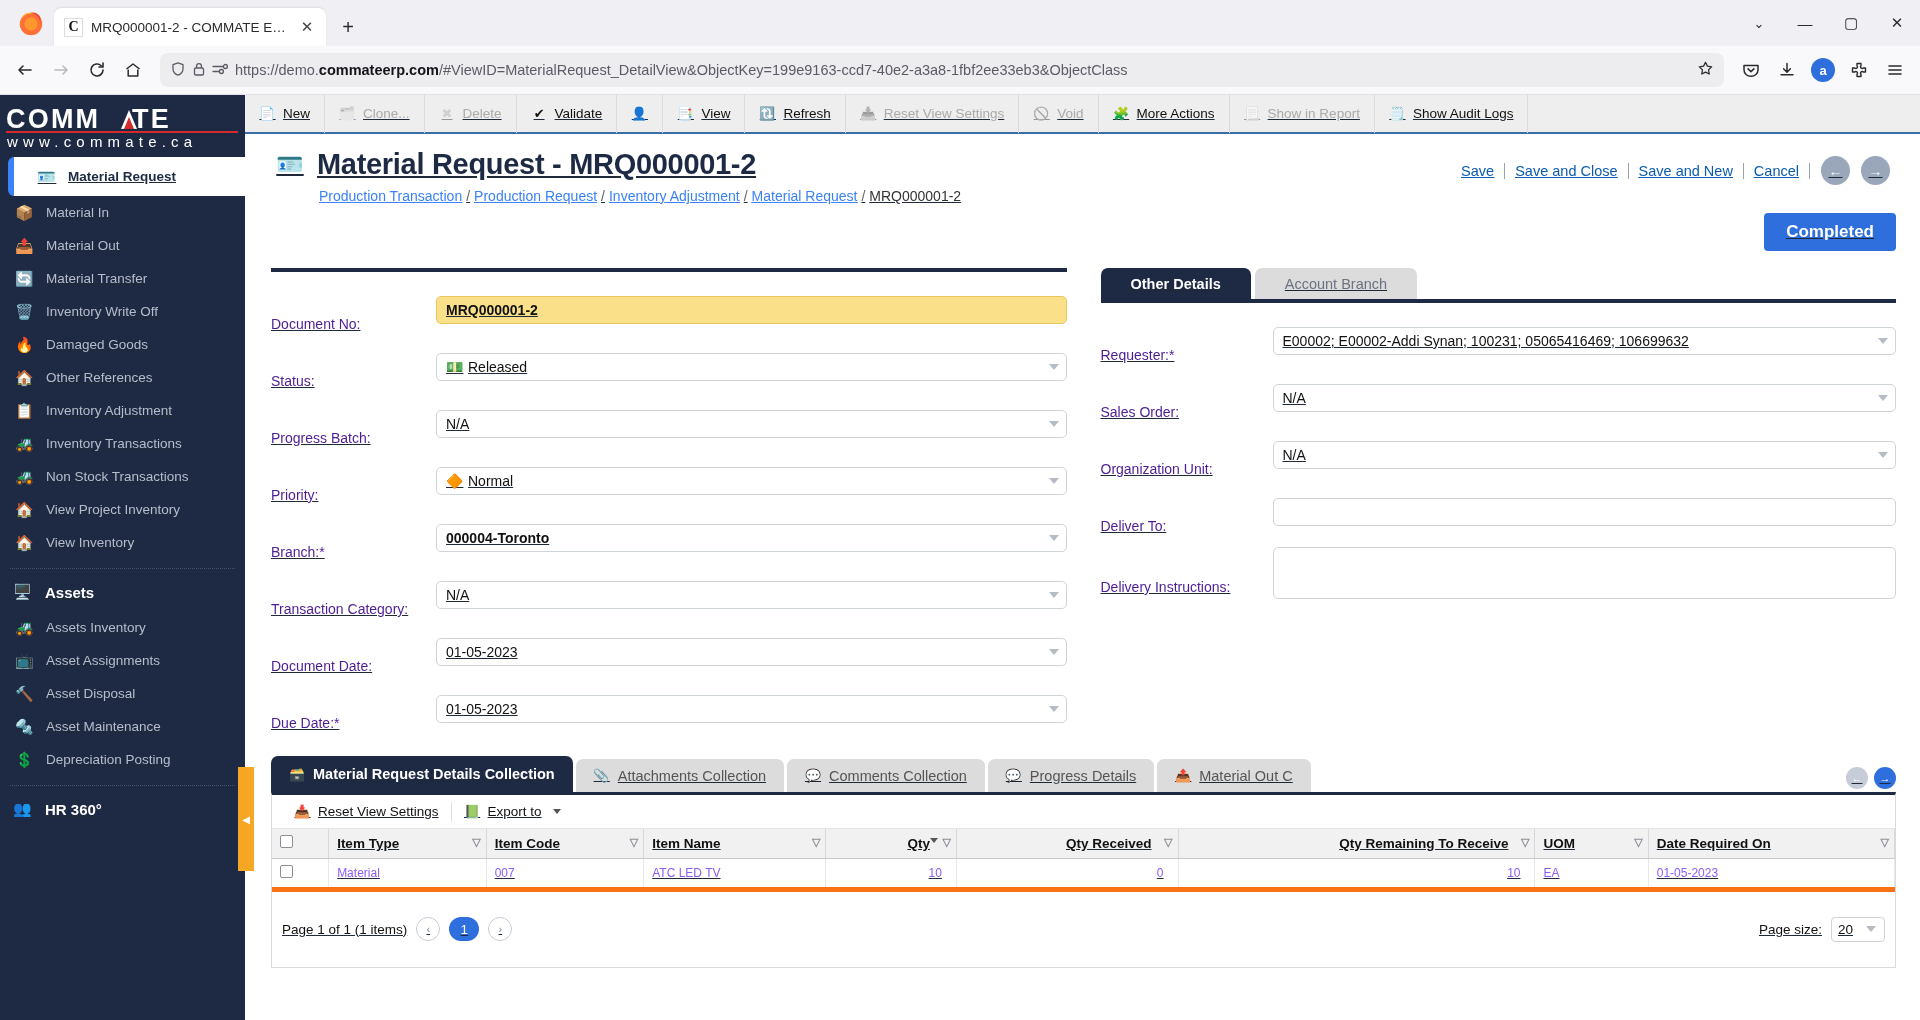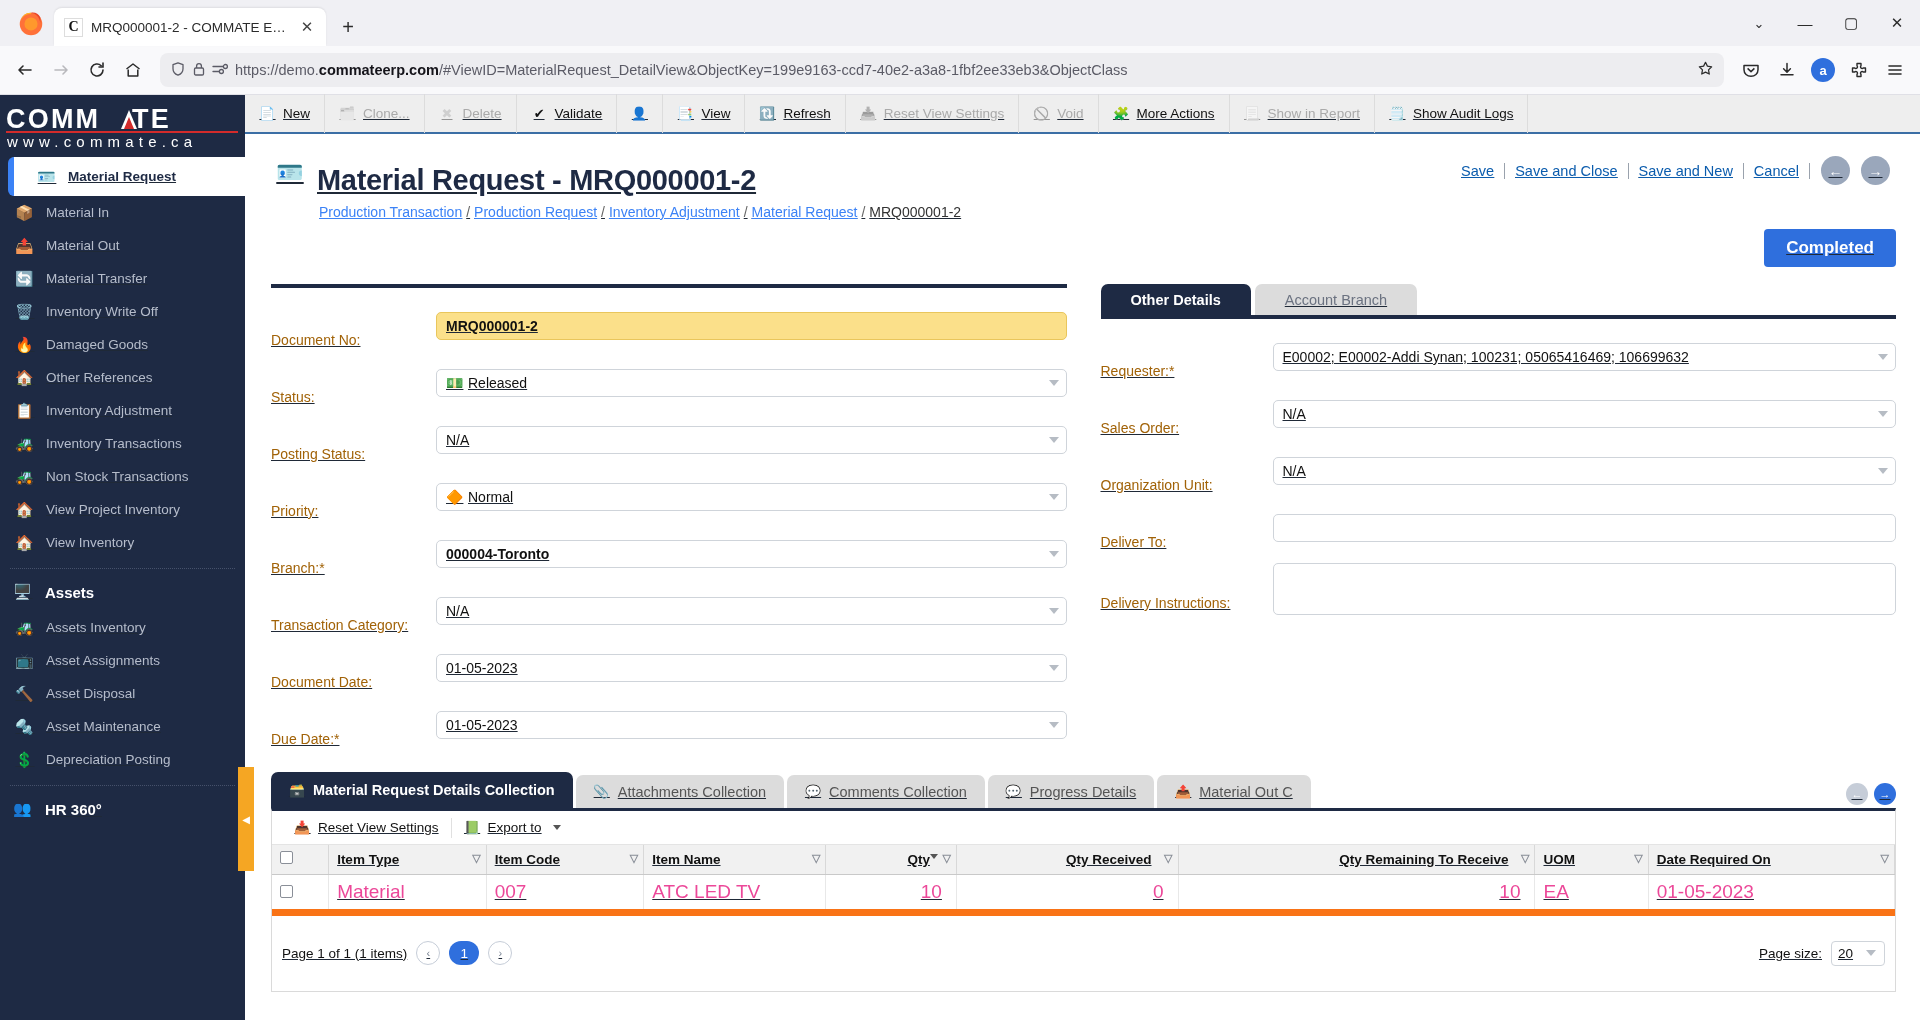--- a/index.html
+++ b/index.html
@@ -89,21 +89,21 @@
   .tb-item.disabled { color: #aaa; }
   .tb-ico { width: 17px; height: 17px; flex:0 0 17px; display:flex; align-items:center; justify-content:center; font-size: 13px; }
   .tb-item.disabled .tb-ico { opacity: .45; filter: grayscale(1); }
 
   .page { flex: 1; min-height: 0; overflow: hidden; position: relative; padding: 0 0 0 0; }
 
   .page-head { padding: 14px 30px 0 30px; display: flex; align-items: flex-start; }
   .ph-left { flex: 1; min-width: 0; }
   .ph-title { display: flex; align-items: center; gap: 12px; }
   .ph-title .ttl-ico { width: 30px; height: 30px; flex:0 0 30px; display:flex; align-items:center; justify-content:center; font-size: 22px; }
-  .ph-title h1 { font-size: 29px; font-weight: 700; color: #1e2a44; letter-spacing: -0.3px; margin-top: 16px; }
+  .ph-title h1 { font-size: 29px; font-weight: 700; color: #1e2a44; letter-spacing: -0.3px; }
   .crumbs { margin-top: 7px; padding-left: 44px; font-size: 14px; color: #444; white-space: nowrap; }
   .crumbs a { color: #3b82f6; text-decoration: underline; }
   .crumbs .sep { color: #666; margin: 0 4px; }
   .crumbs .cur { color: #333; }
 
   .ph-right { display: flex; align-items: center; gap: 0; padding-top: 8px; }
   .act-link { font-size: 14.5px; color: #0b5cad; text-decoration: underline; padding: 0 10px; border-right: 1px solid #9aa2ad; white-space: nowrap; }
   .act-link:last-of-type { border-right: none; }
   .navcirc { width: 29px; height: 29px; border-radius: 50%; background: #9aa7bb; color: #fff;
              display: flex; align-items: center; justify-content: center; font-size: 14px; margin-left: 11px; }
@@ -118,21 +118,21 @@
   .tabs { display: flex; align-items: flex-end; gap: 4px; }
   .tab-btn {
     height: 31px; padding: 0 30px; display: flex; align-items: center; justify-content: center;
     font-size: 14.5px; border-radius: 7px 7px 0 0; background: #dcdcdc; color: #6b7280;
   }
   .tab-btn.active { background: #1e2a44; color: #fff; font-weight: 600; }
   .tab-underline { height: 4px; background: #1e2a44; width: 100%; }
 
   .form { padding-top: 16px; }
   .frow { display: flex; align-items: center; margin-bottom: 13px; }
-  .flabel { width: 165px; flex: 0 0 165px; font-size: 14px; color: #a16207; margin-top: 28px; }
+  .flabel { width: 165px; flex: 0 0 165px; font-size: 14px; color: #4c1d95; margin-top: 28px; }
   .panel.right .flabel { width: 172px; flex: 0 0 172px; }
   .fctl { flex: 1; min-width: 0; position: relative; }
   .fbox {
     height: 28px; border: 1px solid #cfd4da; border-radius: 5px; background: #fff;
     display: flex; align-items: center; padding: 0 22px 0 9px; font-size: 14px; color: #111;
     white-space: nowrap; overflow: hidden;
   }
   .fbox.tall { height: 52px; align-items: flex-start; padding-top: 5px; }
   .fbox.hl { background: #fbe08a; border-color: #e9c65c; font-weight: 700; }
   .fbox .vico { width: 16px; flex: 0 0 16px; margin-right: 6px; display: flex; align-items: center; }
@@ -162,22 +162,22 @@
   .gt-sep { width: 1px; height: 20px; background: #e0e0e0; }
 
   table.grid { width: 100%; border-collapse: collapse; table-layout: fixed; }
   table.grid th {
     background: #f1f1f1; border-right: 1px solid #d8d8d8; border-bottom: 1px solid #c9c9c9;
     font-size: 13.5px; font-weight: 700; color: #111; text-align: left; padding: 6px 8px; height: 29px;
     position: relative; white-space: nowrap;
   }
   table.grid th.num { text-align: right; padding-right: 26px; }
   table.grid td {
-    border-right: 1px solid #e8e8e8; border-bottom: 7px solid #f97316;
-    font-size: 19px; color: #ec4899; padding: 6px 8px; height: 28px; white-space: nowrap; overflow: hidden;
+    border-right: 1px solid #e8e8e8; border-bottom: 5px solid #f97316;
+    font-size: 12px; color: #8b5cf6; padding: 6px 8px; height: 28px; white-space: nowrap; overflow: hidden;
   }
   table.grid td.num { text-align: right; padding-right: 14px; }
   .filt { position: absolute; right: 5px; top: 7px; color: #8a8f98; font-size: 11px; }
   .sortarrow { position: absolute; right: 18px; top: 9px; width:0;height:0;
                border-left:4px solid transparent;border-right:4px solid transparent;border-top:5px solid #555; }
   .chk { width: 13px; height: 13px; border: 1px solid #8a8f98; background: #fff; display: inline-block; border-radius: 2px; }
 
   .pager { display: flex; align-items: center; padding: 25px 10px; gap: 9px; font-size: 13.5px; color: #111; }
   .pg-btn { width: 24px; height: 24px; border-radius: 50%; border: 1px solid #c6cdd8; color: #7b8594;
             display: flex; align-items: center; justify-content: center; font-size: 11px; background:#fff; }
@@ -490,21 +490,21 @@
                   <div class="flabel">Status:</div>
                   <div class="fctl">
                     <div class="fbox">
                       <span class="vico">💵</span>
                       <span>Released</span>
                     </div>
                     <span class="caret"></span>
                   </div>
                 </div>
                 <div class="frow">
-                  <div class="flabel">Posting Status:</div>
+                  <div class="flabel">Progress Batch:</div>
                   <div class="fctl">
                     <div class="fbox">
                       <span>N/A</span>
                     </div>
                     <span class="caret"></span>
                   </div>
                 </div>
                 <div class="frow">
                   <div class="flabel">Priority:</div>
                   <div class="fctl">

